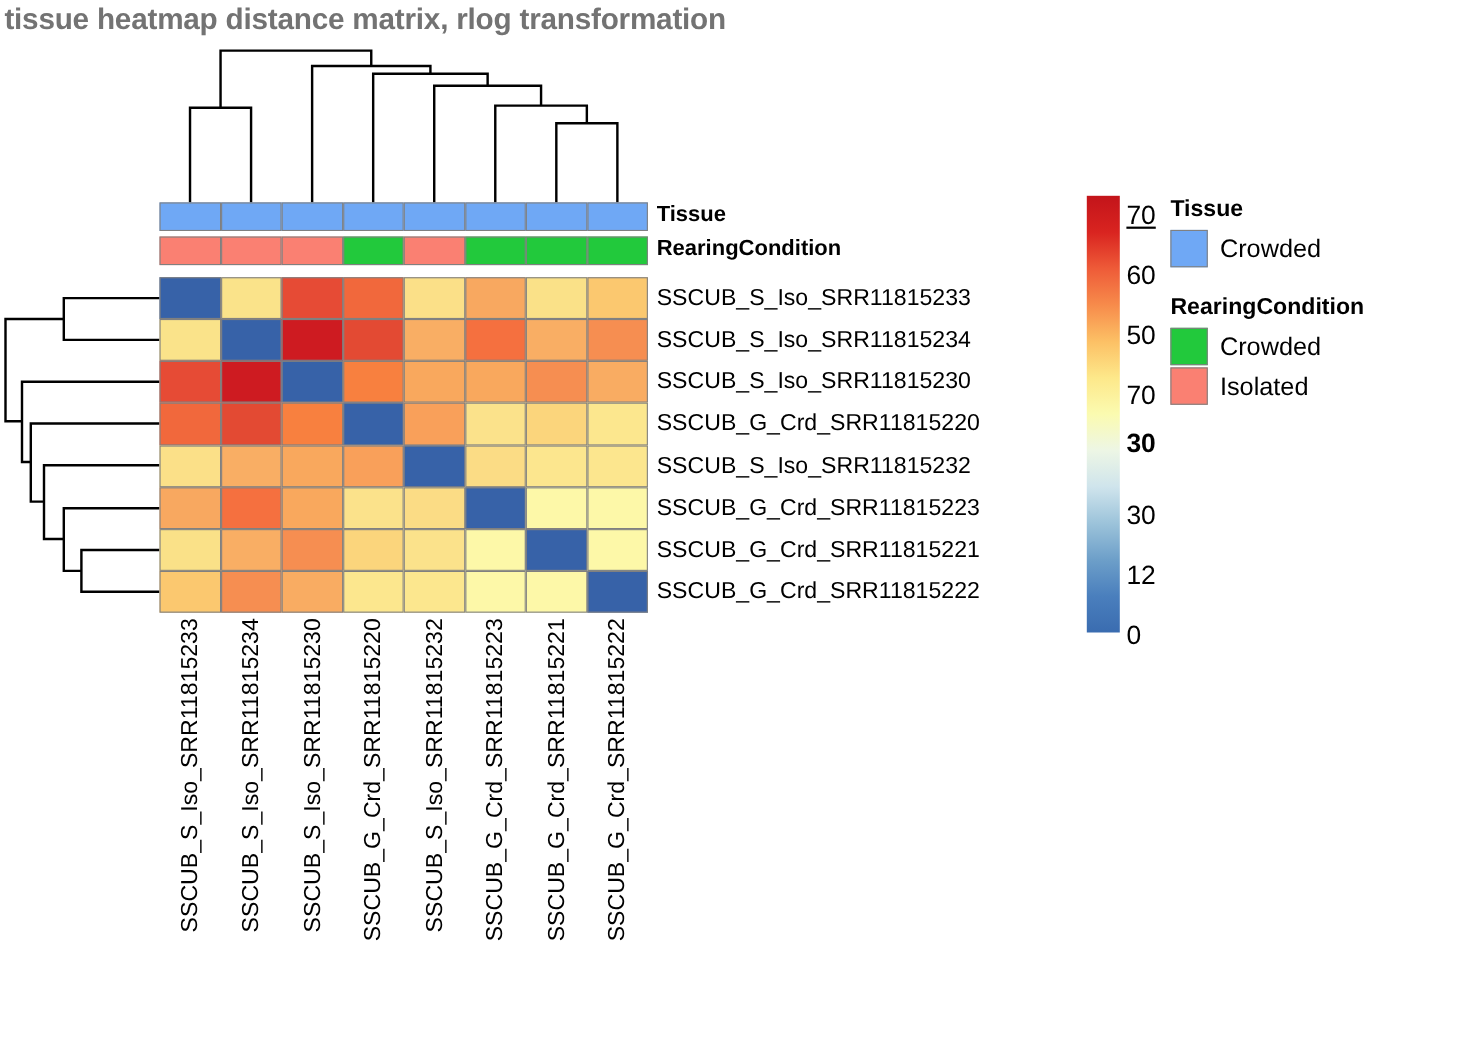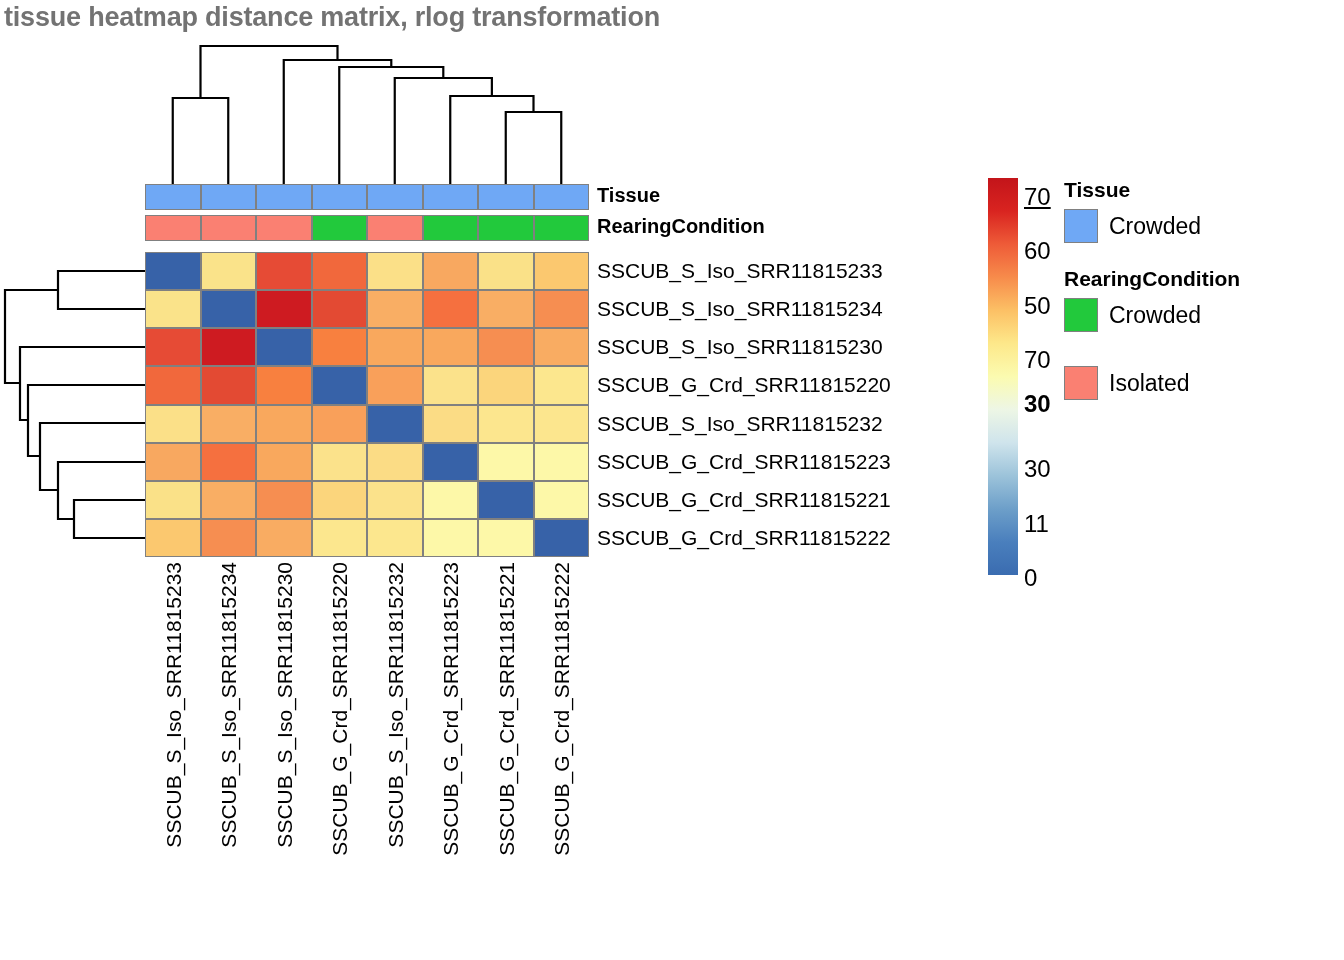--- a/index.html
+++ b/index.html
@@ -343,34 +343,34 @@
     </div>
 
   <div id="colorbar" style="background: linear-gradient(to top, rgb(58, 108, 176), rgb(74, 127, 189), rgb(109, 159, 201), rgb(156, 195, 218), rgb(207, 228, 236), rgb(237, 246, 229), rgb(251, 251, 176), rgb(253, 232, 138), rgb(252, 192, 101), rgb(247, 139, 75), rgb(238, 91, 56), rgb(217, 36, 32), rgb(195, 20, 26));"></div>
   <div id="colorbar-ticks">
       <div class="cb-tick" style="top: 197px; text-decoration: underline;">70</div>
       <div class="cb-tick" style="top: 251.429px;">60</div>
       <div class="cb-tick" style="top: 305.857px;">50</div>
       <div class="cb-tick" style="top: 360.286px;">70</div>
       <div class="cb-tick" style="top: 404px; font-weight: bold;">30</div>
       <div class="cb-tick" style="top: 469.143px;">30</div>
-      <div class="cb-tick" style="top: 523.571px;">11</div>
+      <div class="cb-tick" style="top: 523.571px;">12</div>
       <div class="cb-tick" style="top: 578px;">0</div>
     </div>
 
   <div id="legend-area">
       <div class="legend-title" style="top: 178px;">Tissue</div>
       <div class="legend-entry" style="top: 209px;">
         <div class="legend-swatch" style="background: rgb(111, 168, 245);"></div>
         <div class="legend-text">Crowded</div>
       </div>
       <div class="legend-title" style="top: 267px;">RearingCondition</div>
       <div class="legend-entry" style="top: 298px;">
         <div class="legend-swatch" style="background: rgb(34, 201, 60);"></div>
         <div class="legend-text">Crowded</div>
       </div>
-      <div class="legend-entry" style="top: 334px; margin-top: 32px;">
+      <div class="legend-entry" style="top: 334px;">
         <div class="legend-swatch" style="background: rgb(250, 128, 114);"></div>
         <div class="legend-text">Isolated</div>
       </div>
     </div>
 
 </div>
 
 </body></html>

